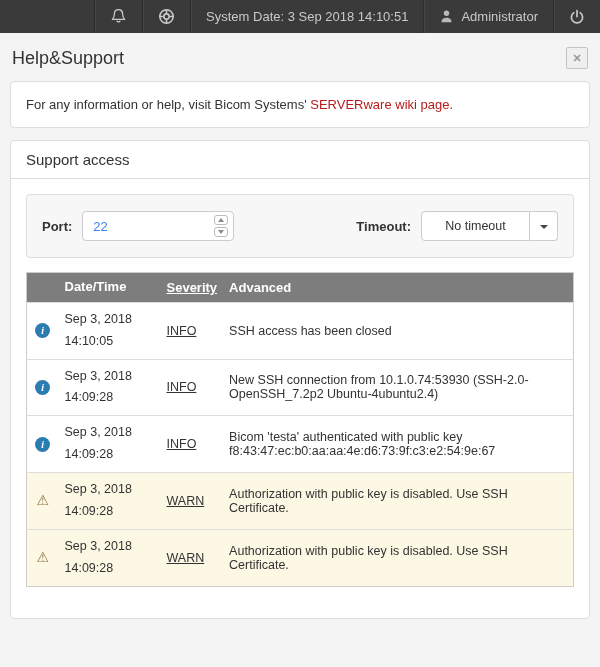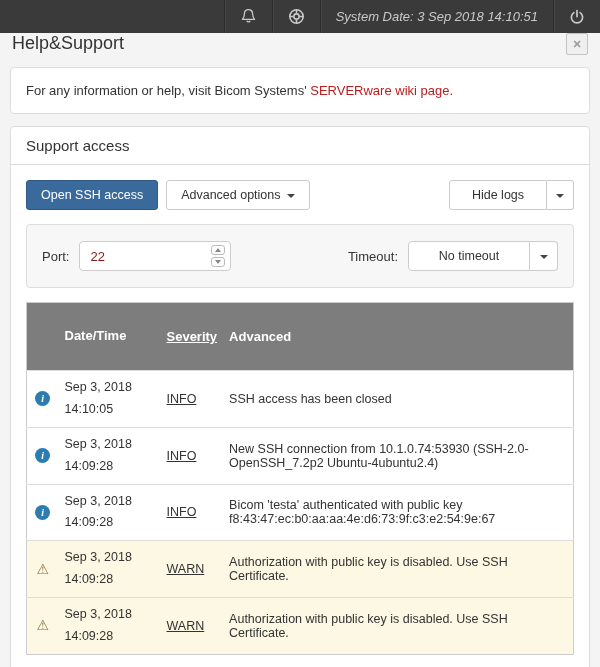--- a/index.html
+++ b/index.html
@@ -10,27 +10,27 @@
     color:#333;
     font-size:13px;
   }
   
   .topbar {
     height:33px; background:#3a3a3a; display:flex; justify-content:flex-end; align-items:stretch;
   }
   .topbar-cell {
     display:flex; align-items:center; justify-content:center;
     padding:0 15px; border-left:1px solid #2d2d2d; box-shadow:inset 1px 0 0 #474747;
-    color:#c9c9c9; font-size:13px; gap:7px; cursor:default;font-style:italic;
+    color:#c9c9c9; font-size:13px; gap:7px; cursor:default;
   }
   .topbar-cell svg { display:block; }
   
   .page-title-row {
-    display:flex; align-items:flex-start; justify-content:space-between;
-    padding:0 12px 12px 12px;
+    display:flex; align-items:center; justify-content:space-between;
+    padding:14px 12px 12px 12px;
   }
   .page-title { font-size:18px; color:#333; font-weight:400; }
   .title-close-btn {
     width:22px; height:22px; border:1px solid #c3c3c3; border-radius:2px;
     background:#efefef; color:#9a9a9a; font-size:11px; font-weight:bold;
     display:flex; align-items:center; justify-content:center; cursor:pointer; line-height:1;
   }
   
   .panel {
     background:#fff; border:1px solid #ddd; border-radius:4px;
@@ -55,51 +55,51 @@
   }
   .btn-row { display:flex; gap:8px; align-items:center; margin-bottom:14px; }
   .split-group { display:flex; margin-left:auto; }
   .split-main { border-radius:3px 0 0 3px; min-width:98px; }
   .split-caret { border-radius:0 3px 3px 0; border-left:none; padding:6px 9px; }
   
   .options-box {
     background:#f7f7f7; border:1px solid #ddd; border-radius:4px;
     padding:16px 15px; display:flex; align-items:center; margin-bottom:14px;
   }
-  .field-label { font-weight:normal; font-size:13px; }
+  .field-label { font-weight:bold; font-size:13px; }
   .port-wrap {
     position:relative; width:152px; margin-left:10px;
   }
   .port-input {
     width:100%; height:30px; border:1px solid #ccc; border-radius:4px;
-    padding:0 34px 0 10px; font-size:13px; color:#7f1d1d; background:#fff;
+    padding:0 34px 0 10px; font-size:13px; color:#3b82f6; background:#fff;
     font-family:"Liberation Sans", sans-serif;
   }
   .spinner { position:absolute; right:6px; top:4px; display:flex; flex-direction:column; gap:2px; }
   .spin-btn {
     width:14px; height:10px; border:1px solid #bbb; border-radius:3px; background:#fff;
     display:flex; align-items:center; justify-content:center; cursor:pointer;
   }
   .tri-up { width:0; height:0; border-left:3px solid transparent; border-right:3px solid transparent; border-bottom:4px solid #888; }
   .tri-down { width:0; height:0; border-left:3px solid transparent; border-right:3px solid transparent; border-top:4px solid #888; }
   .options-spacer { flex:1; }
   .timeout-group { display:flex; margin-left:10px; }
   .timeout-value {
-    width:122px; height:30px; background:#fff; border:1px solid #ccc; border-radius:4px 0 0 4px;
+    width:109px; height:30px; background:#fff; border:1px solid #ccc; border-radius:4px 0 0 4px;
     display:flex; align-items:center; justify-content:center; font-size:12.5px; color:#333; cursor:pointer;
   }
   .timeout-caret {
     width:28px; height:30px; background:#fff; border:1px solid #ccc; border-left:none;
     border-radius:0 4px 4px 0; display:flex; align-items:center; justify-content:center; cursor:pointer;
   }
   
   .log-table { width:100%; border-collapse:collapse; border:1px solid #ccc; margin-bottom:16px; }
   .log-table th {
     background:#7d7d7d; color:#fff; font-size:13px; font-weight:bold; text-align:left;
-    padding:22px 6px; border:none;
+    padding:3px 6px; border:none;
   }
   .log-table td {
     padding:6px 6px; font-size:12.5px; color:#333; vertical-align:middle;
     border-top:1px solid #ddd;
   }
   .log-table tr.warn td { background:#fcf8e3; }
   .col-icon { width:32px; text-align:center; }
   .col-date { width:102px; line-height:1.75; }
   .col-sev  { width:62px;text-decoration:underline; }
   .sev-info { color:#31708f; }
@@ -130,20 +130,29 @@
           <circle cx="8" cy="8" r="2.5" fill="none" stroke="#c9c9c9" stroke-width="1.5"></circle>
           <path d="M8 1.7 v3.1 M8 11.2 v3.1 M1.7 8 h3.1 M11.2 8 h3.1" stroke="#c9c9c9" stroke-width="1.5"></path>
         </svg>
     </span>
   </div>
   <div class="topbar-cell">
     <span>System Date: 3 Sep 2018 14:10:51</span>
   </div>
   <div class="topbar-cell">
     <span>
+      <svg viewBox="0 0 16 16" width="15" height="15">
+          <circle cx="8" cy="4.6" r="2.9" fill="#b9b9b9"></circle>
+          <path d="M2.6 14 c0-3.1 2.4-4.7 5.4-4.7 s5.4 1.6 5.4 4.7 z" fill="#b9b9b9"></path>
+        </svg>
+    </span>
+    <span>Administrator</span>
+  </div>
+  <div class="topbar-cell">
+    <span>
       <svg viewBox="0 0 16 16" width="16" height="16">
           <path d="M8 1.6 v6" fill="none" stroke="#c9c9c9" stroke-width="1.7" stroke-linecap="round"></path>
           <path d="M4.9 3.6 a5.6 5.6 0 1 0 6.2 0" fill="none" stroke="#c9c9c9" stroke-width="1.7" stroke-linecap="round"></path>
         </svg>
     </span>
   </div>
 </div>
 
 <div class="page-title-row">
   <div class="page-title">Help&amp;Support</div>
@@ -153,33 +162,20 @@
 <div class="panel">
   <div class="panel-body">
     <span>For any information or help, visit Bicom Systems' </span><a class="link">SERVERware wiki page.</a>
   </div>
 </div>
 
 <div class="panel">
   <div class="panel-header">Support access</div>
   <div class="panel-body">
 
-    <div class="btn-row">
-      <button class="btn btn-primary">Open SSH access</button>
-      <button class="btn">
-        <span>Advanced options</span>
-        <span class="caret"></span>
-      </button>
-      <div class="split-group">
-        <button class="btn split-main">Hide logs</button>
-        <button class="btn split-caret">
-          <span class="caret"></span>
-        </button>
-      </div>
-    </div>
 
     <div class="options-box">
       <span class="field-label">Port:</span>
       <div class="port-wrap">
         <input class="port-input" value="22" style="">
         <div class="spinner">
           <div class="spin-btn">
               <span class="tri-up"></span>
             </div>
           <div class="spin-btn">

